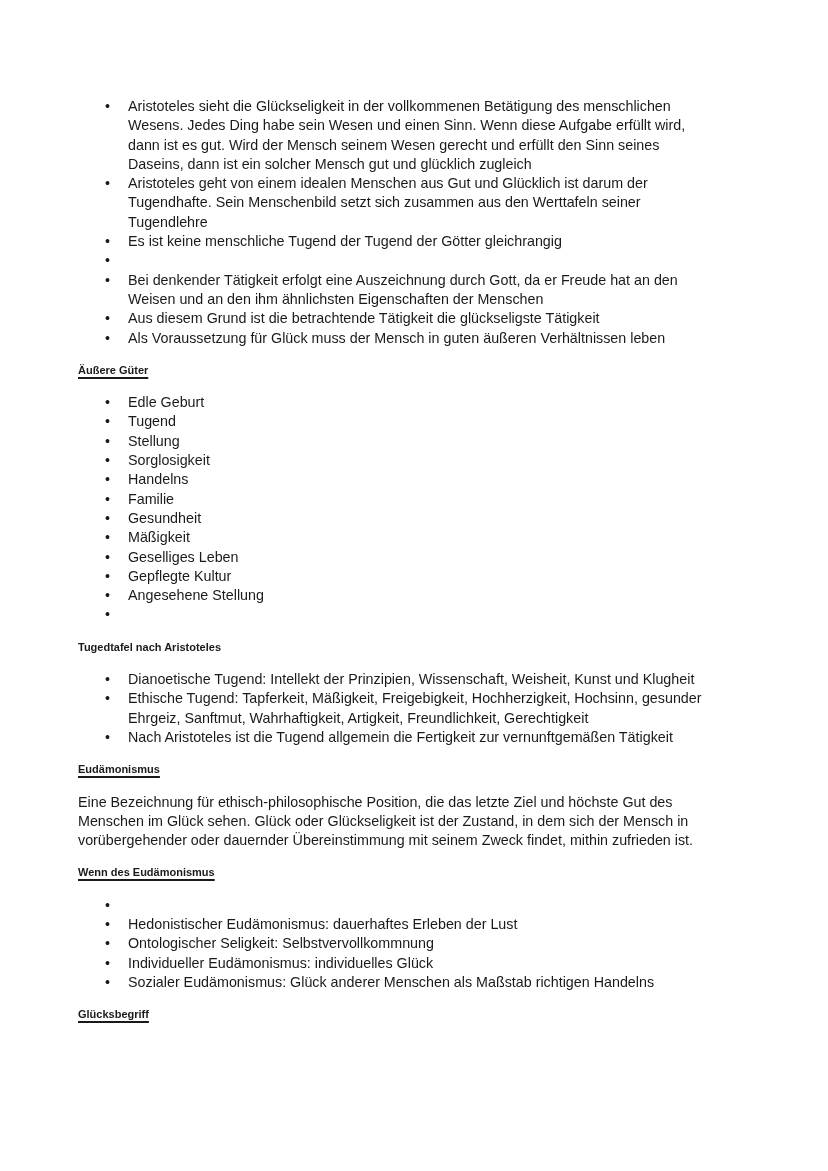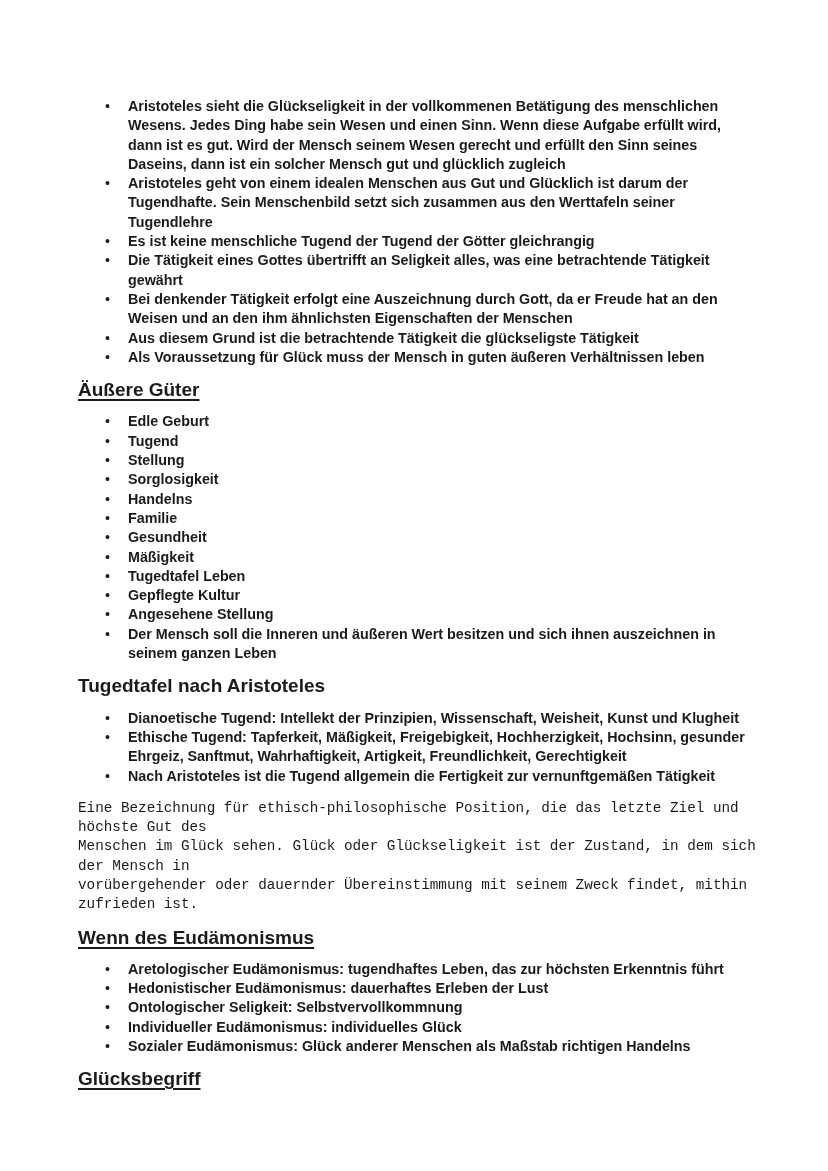--- a/index.html
+++ b/index.html
@@ -17,32 +17,32 @@
     overflow: hidden;
   }
   ul.blist { list-style: none; margin: 0 0 13px 0; padding: 0; }
   ul.blist li { display: flex; align-items: flex-start; }
   .marker {
     flex: none;
     width: 23px;
     margin-left: 27px;
     text-align: left;
   }
-  .btext { white-space: pre-line; font-weight: bold; }
+  .btext { white-space: pre-line; }
   .heading {
-    font-size: 19px;
+    font-size: 11px;
     font-weight: bold;
     margin: 0 0 13px 0;
   }
   .underlined {
     text-decoration: underline;
     text-decoration-thickness: 1.5px;
     text-underline-offset: 3px;
   }
-  .para { margin: 0 0 13px 0; white-space: pre-line; font-family: Liberation Mono, monospace; }
+  .para { margin: 0 0 13px 0; white-space: pre-line; }
 </style>
 </head>
 <body>
 
 <div class="page">
 
   <ul class="blist">
     <li>
       <span class="marker">•</span>
       <span class="btext">Aristoteles sieht die Glückseligkeit in der vollkommenen Betätigung des menschlichen
@@ -55,22 +55,20 @@
       <span class="btext">Aristoteles geht von einem idealen Menschen aus Gut und Glücklich ist darum der
 Tugendhafte. Sein Menschenbild setzt sich zusammen aus den Werttafeln seiner
 Tugendlehre</span>
     </li>
     <li>
       <span class="marker">•</span>
       <span class="btext">Es ist keine menschliche Tugend der Tugend der Götter gleichrangig</span>
     </li>
     <li>
       <span class="marker">•</span>
-      <span class="btext">Die Tätigkeit eines Gottes übertrifft an Seligkeit alles, was eine betrachtende Tätigkeit
-gewährt</span>
     </li>
     <li>
       <span class="marker">•</span>
       <span class="btext">Bei denkender Tätigkeit erfolgt eine Auszeichnung durch Gott, da er Freude hat an den
 Weisen und an den ihm ähnlichsten Eigenschaften der Menschen</span>
     </li>
     <li>
       <span class="marker">•</span>
       <span class="btext">Aus diesem Grund ist die betrachtende Tätigkeit die glückseligste Tätigkeit</span>
     </li>
@@ -110,34 +108,32 @@
     <li>
       <span class="marker">•</span>
       <span class="btext">Gesundheit</span>
     </li>
     <li>
       <span class="marker">•</span>
       <span class="btext">Mäßigkeit</span>
     </li>
     <li>
       <span class="marker">•</span>
-      <span class="btext">Tugedtafel Leben</span>
+      <span class="btext">Geselliges Leben</span>
     </li>
     <li>
       <span class="marker">•</span>
       <span class="btext">Gepflegte Kultur</span>
     </li>
     <li>
       <span class="marker">•</span>
       <span class="btext">Angesehene Stellung</span>
     </li>
     <li>
       <span class="marker">•</span>
-      <span class="btext">Der Mensch soll die Inneren und äußeren Wert besitzen und sich ihnen auszeichnen in
-seinem ganzen Leben</span>
     </li>
   </ul>
 
   <h2 class="heading">Tugedtafel nach Aristoteles</h2>
 
   <ul class="blist">
     <li>
       <span class="marker">•</span>
       <span class="btext">Dianoetische Tugend: Intellekt der Prinzipien, Wissenschaft, Weisheit, Kunst und Klugheit</span>
     </li>
@@ -145,31 +141,31 @@
       <span class="marker">•</span>
       <span class="btext">Ethische Tugend: Tapferkeit, Mäßigkeit, Freigebigkeit, Hochherzigkeit, Hochsinn, gesunder
 Ehrgeiz, Sanftmut, Wahrhaftigkeit, Artigkeit, Freundlichkeit, Gerechtigkeit</span>
     </li>
     <li>
       <span class="marker">•</span>
       <span class="btext">Nach Aristoteles ist die Tugend allgemein die Fertigkeit zur vernunftgemäßen Tätigkeit</span>
     </li>
   </ul>
 
+  <h2 class="heading underlined">Eudämonismus</h2>
 
   <p class="para">Eine Bezeichnung für ethisch-philosophische Position, die das letzte Ziel und höchste Gut des
 Menschen im Glück sehen. Glück oder Glückseligkeit ist der Zustand, in dem sich der Mensch in
 vorübergehender oder dauernder Übereinstimmung mit seinem Zweck findet, mithin zufrieden ist.</p>
 
   <h2 class="heading underlined">Wenn des Eudämonismus</h2>
 
   <ul class="blist">
     <li>
       <span class="marker">•</span>
-      <span class="btext">Aretologischer Eudämonismus: tugendhaftes Leben, das zur höchsten Erkenntnis führt</span>
     </li>
     <li>
       <span class="marker">•</span>
       <span class="btext">Hedonistischer Eudämonismus: dauerhaftes Erleben der Lust</span>
     </li>
     <li>
       <span class="marker">•</span>
       <span class="btext">Ontologischer Seligkeit: Selbstvervollkommnung</span>
     </li>
     <li>

